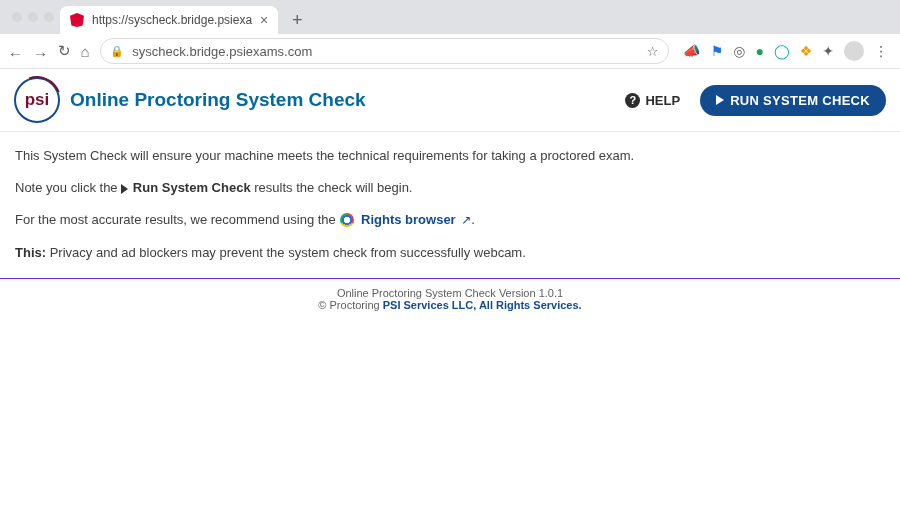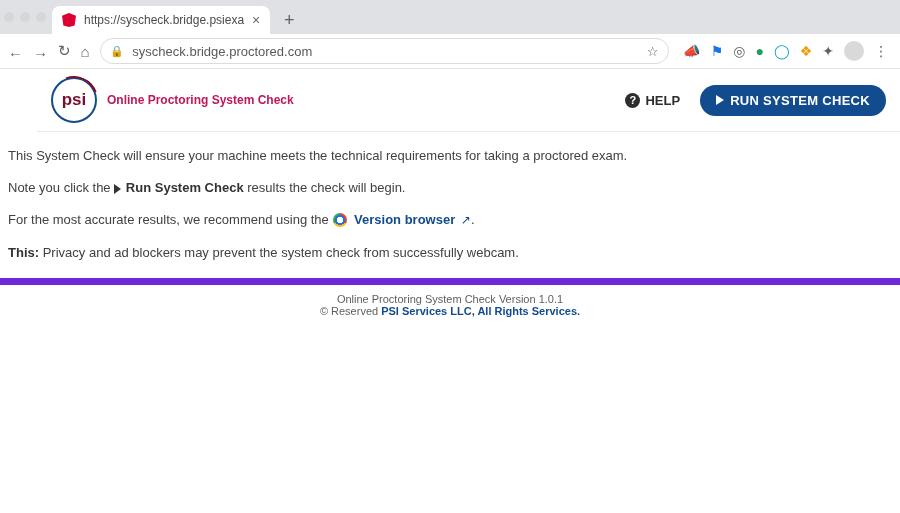--- a/index.html
+++ b/index.html
@@ -9,20 +9,21 @@
     color:#333;
     width:900px; height:513px;
     overflow:hidden;
     font-size:13px;
   }
   
   .titlebar {
     display:flex; align-items:flex-end;
     background:#dfe1e5;
     height:34px;
+    padding-left:8px;
     gap:6px;
   }
   .traffic { display:flex; gap:6px; padding-bottom:12px; padding-left:4px;}
   .traffic span{
     width:10px;height:10px;border-radius:50%;
     background:#d7d7d7;
   }
   .tab{
     display:flex; align-items:center;
     background:#fff;
@@ -66,36 +67,35 @@
   .orange{color:#f29900;} .gray{color:#5f6368;} .teal{color:#00a3bf;}
   .avatar{width:20px;height:20px;border-radius:50%;background:#d9d9d9;}
   .kebab{font-size:18px;color:#5f6368;}
 
   
   .page-header{
     display:flex; align-items:center;
     padding:8px 14px;
     border-bottom:1px solid #e9e9e9;
     gap:10px;
-    margin-left:37px;
   }
   .psi-logo{
     width:42px;height:42px;border-radius:50%;
     border:2px solid #124b8e;
     display:flex;align-items:center;justify-content:center;
     color:#7a0f2f;font-weight:bold;font-size:17px;
     position:relative;
   }
   .psi-logo::before{
     content:""; position:absolute; width:44px;height:44px;
     border:2px solid transparent; border-top-color:#7a0f2f;
     border-radius:50%; transform:rotate(25deg);
   }
   .page-title{
-    font-size:12px; font-weight:bold; color:#be185d;
+    font-size:19px; font-weight:bold; color:#0369a1;
   }
   .hdr-spacer{flex:1;}
   .help-btn{
     display:flex;align-items:center;gap:5px;
     font-weight:bold; font-size:13px; color:#2d2d2d;
     padding:4px 10px;
   }
   .help-btn .qmark{
     width:15px;height:15px;border-radius:50%;background:#2d2d2d;color:#fff;
     display:flex;align-items:center;justify-content:center;font-size:11px;
@@ -107,41 +107,42 @@
   }
   .run-btn .play{
     width:0;height:0;border-left:8px solid #fff;
     border-top:5px solid transparent;border-bottom:5px solid transparent;
   }
 
   .content{
     padding:10px 8px 2px 8px;
     color:#414141;
     line-height:1.4;
+    margin-left:7px;
   }
   .content p{ margin:5px 0 14px 0; }
   .inline-play{
     display:inline-block;width:0;height:0;
     border-left:7px solid #333;border-top:5px solid transparent;border-bottom:5px solid transparent;
     vertical-align:middle; margin-right:1px;
   }
   .chrome-logo{
     display:inline-block;width:14px;height:14px;border-radius:50%;
     background:
       radial-gradient(circle at 50% 50%, #fff 0 3px, #1a73e8 3px 5px, transparent 5px),
       conic-gradient(#ea4335 0 120deg,#fbbc05 120deg 240deg,#34a853 240deg 360deg);
     vertical-align:middle; margin:0 3px 2px 1px;
   }
   .link{ color:#124b8e; font-weight:bold; }
   .ext-link-icn{ color:#124b8e; font-size:12px; margin-left:2px;}
   .bold{ font-weight:bold; color:#333;}
 
   .footer{
     text-align:center; font-size:11px; color:#5e5e5e;
-    border-top:7px solid #6d28d9;
+    border-top:1px solid #6d28d9;
     padding:8px 0;
   }
   .footer .link2{ color:#124b8e; font-weight:bold;}
 </style>
 </head>
 <body>
 
 <div class="titlebar">
   <div class="traffic">
     <span></span>
@@ -156,21 +157,21 @@
   <div class="new-tab">+</div>
 </div>
 
 <div class="addr-row">
   <span class="nav-icn">←</span>
   <span class="nav-icn">→</span>
   <span class="nav-icn">↻</span>
   <span class="nav-icn">⌂</span>
   <div class="addr-bar">
     <span class="lock">🔒</span>
-    <span>syscheck.bridge.proctored.com</span>
+    <span>syscheck.bridge.psiexams.com</span>
     <span style="flex:1"></span>
     <span class="star">☆</span>
   </div>
   <div class="ext-icons">
     <span class="red">📣</span>
     <span class="blue">⚑</span>
     <span class="gray">◎</span>
     <span class="green">●</span>
     <span class="teal">◯</span>
     <span class="orange">❖</span>
@@ -201,29 +202,29 @@
     <span>Note you click the </span>
     <span class="inline-play"></span>
     <span class="bold"> Run System Check</span>
     <span> results the check will begin.</span>
   </p>
 
 
   <p>
     <span>For the most accurate results, we recommend using the </span>
     <span class="chrome-logo"></span>
-    <a class="link">Version browser</a>
+    <a class="link">Rights browser</a>
     <span class="ext-link-icn">↗</span><span>.</span>
   </p>
 
   <p>
     <span class="bold">This:</span>
     <span> Privacy and ad blockers may prevent the system check from successfully webcam.</span>
   </p>
 </div>
 
 <div class="footer">
   <div>Online Proctoring System Check Version 1.0.1</div>
   <div>
-    <span>© Reserved </span>
+    <span>© Proctoring </span>
     <a class="link2">PSI Services LLC, All Rights Services.</a>
   </div>
 </div>
 
 </body></html>

